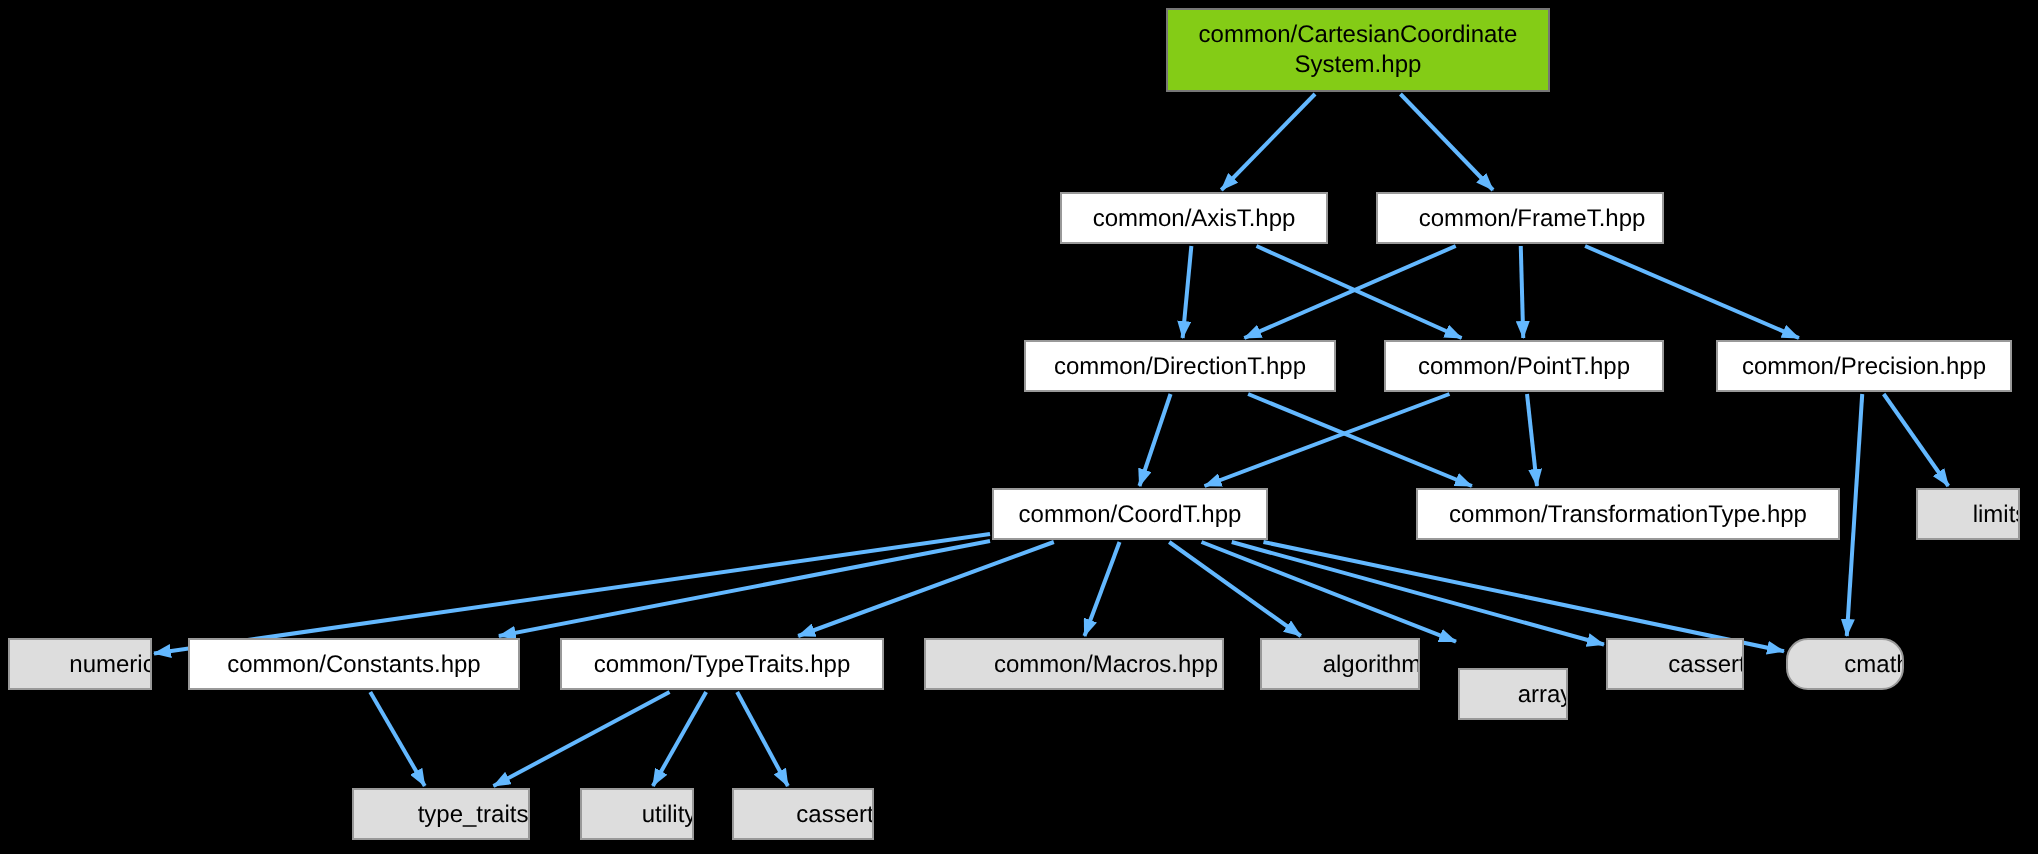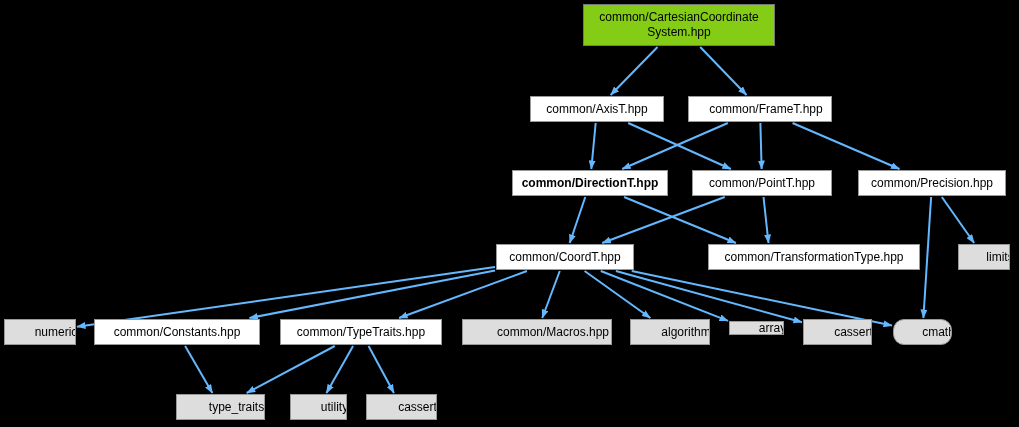--- a/index.html
+++ b/index.html
@@ -75,31 +75,31 @@
       <line x1="185.12" y1="346.00" x2="212.38" y2="393.00" stroke="#63b8ff" stroke-width="2" marker-end="url(#arrowhead)"></line>
       <line x1="334.77" y1="346.00" x2="246.73" y2="393.00" stroke="#63b8ff" stroke-width="2" marker-end="url(#arrowhead)"></line>
       <line x1="353.07" y1="346.00" x2="326.43" y2="393.00" stroke="#63b8ff" stroke-width="2" marker-end="url(#arrowhead)"></line>
       <line x1="368.56" y1="346.00" x2="393.94" y2="393.00" stroke="#63b8ff" stroke-width="2" marker-end="url(#arrowhead)"></line>
     </svg>
   <div id="node-layer">
       <div class="node fill-root" style="left: 583px; top: 4px; width: 192px; height: 42px;">common/CartesianCoordinate
 System.hpp</div>
       <div class="node fill-white" style="left: 530px; top: 96px; width: 134px; height: 26px;">common/AxisT.hpp</div>
       <div class="node fill-white" style="left: 688px; top: 96px; width: 144px; height: 26px; padding-left: 12px;">common/FrameT.hpp</div>
-      <div class="node fill-white" style="left: 512px; top: 170px; width: 156px; height: 26px; font-weight: bold;">common/DirectionT.hpp</div>
+      <div class="node fill-white" style="left: 512px; top: 170px; width: 156px; height: 26px;">common/DirectionT.hpp</div>
       <div class="node fill-white" style="left: 692px; top: 170px; width: 140px; height: 26px;">common/PointT.hpp</div>
       <div class="node fill-white" style="left: 858px; top: 170px; width: 148px; height: 26px;">common/Precision.hpp</div>
       <div class="node fill-white" style="left: 496px; top: 244px; width: 138px; height: 26px;">common/CoordT.hpp</div>
       <div class="node fill-white" style="left: 664px; top: 244px; width: 212px; height: 26px; margin-left: 44px;">common/TransformationType.hpp</div>
       <div class="node fill-gray" style="left: 958px; top: 244px; width: 52px; height: 26px;">limits</div>
       <div class="node fill-gray" style="left: 4px; top: 319px; width: 72px; height: 26px;">numeric</div>
       <div class="node fill-white" style="left: 94px; top: 319px; width: 166px; height: 26px;">common/Constants.hpp</div>
       <div class="node fill-white" style="left: 280px; top: 319px; width: 162px; height: 26px;">common/TypeTraits.hpp</div>
       <div class="node fill-gray" style="left: 462px; top: 319px; width: 150px; height: 26px;">common/Macros.hpp</div>
       <div class="node fill-gray" style="left: 630px; top: 319px; width: 80px; height: 26px;">algorithm</div>
-      <div class="node fill-gray" style="left: 729px; top: 321px; width: 55px; height: 14px;">array</div>
+      <div class="node fill-gray" style="left: 729px; top: 334px; width: 55px; height: 26px;">array</div>
       <div class="node fill-gray" style="left: 803px; top: 319px; width: 69px; height: 26px;">cassert</div>
       <div class="node fill-gray" style="left: 893px; top: 319px; width: 59px; height: 26px; border-radius: 11px;">cmath</div>
       <div class="node fill-gray" style="left: 176px; top: 394px; width: 89px; height: 26px;">type_traits</div>
       <div class="node fill-gray" style="left: 290px; top: 394px; width: 57px; height: 26px;">utility</div>
       <div class="node fill-gray" style="left: 366px; top: 394px; width: 71px; height: 26px;">cassert</div>
     </div>
 </div>
 
 </body></html>

